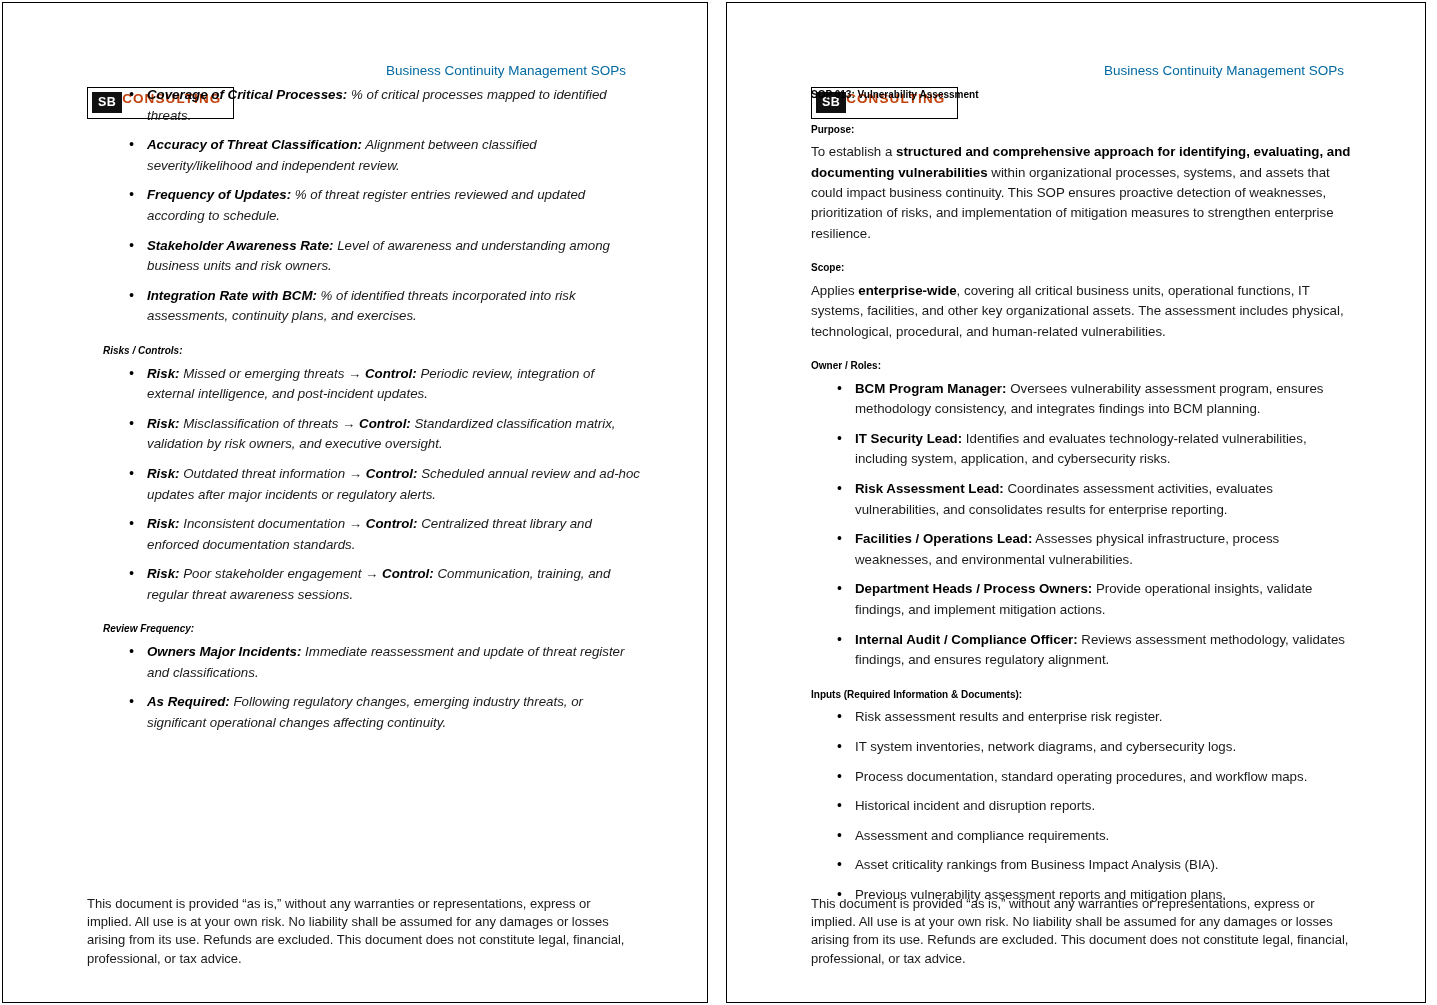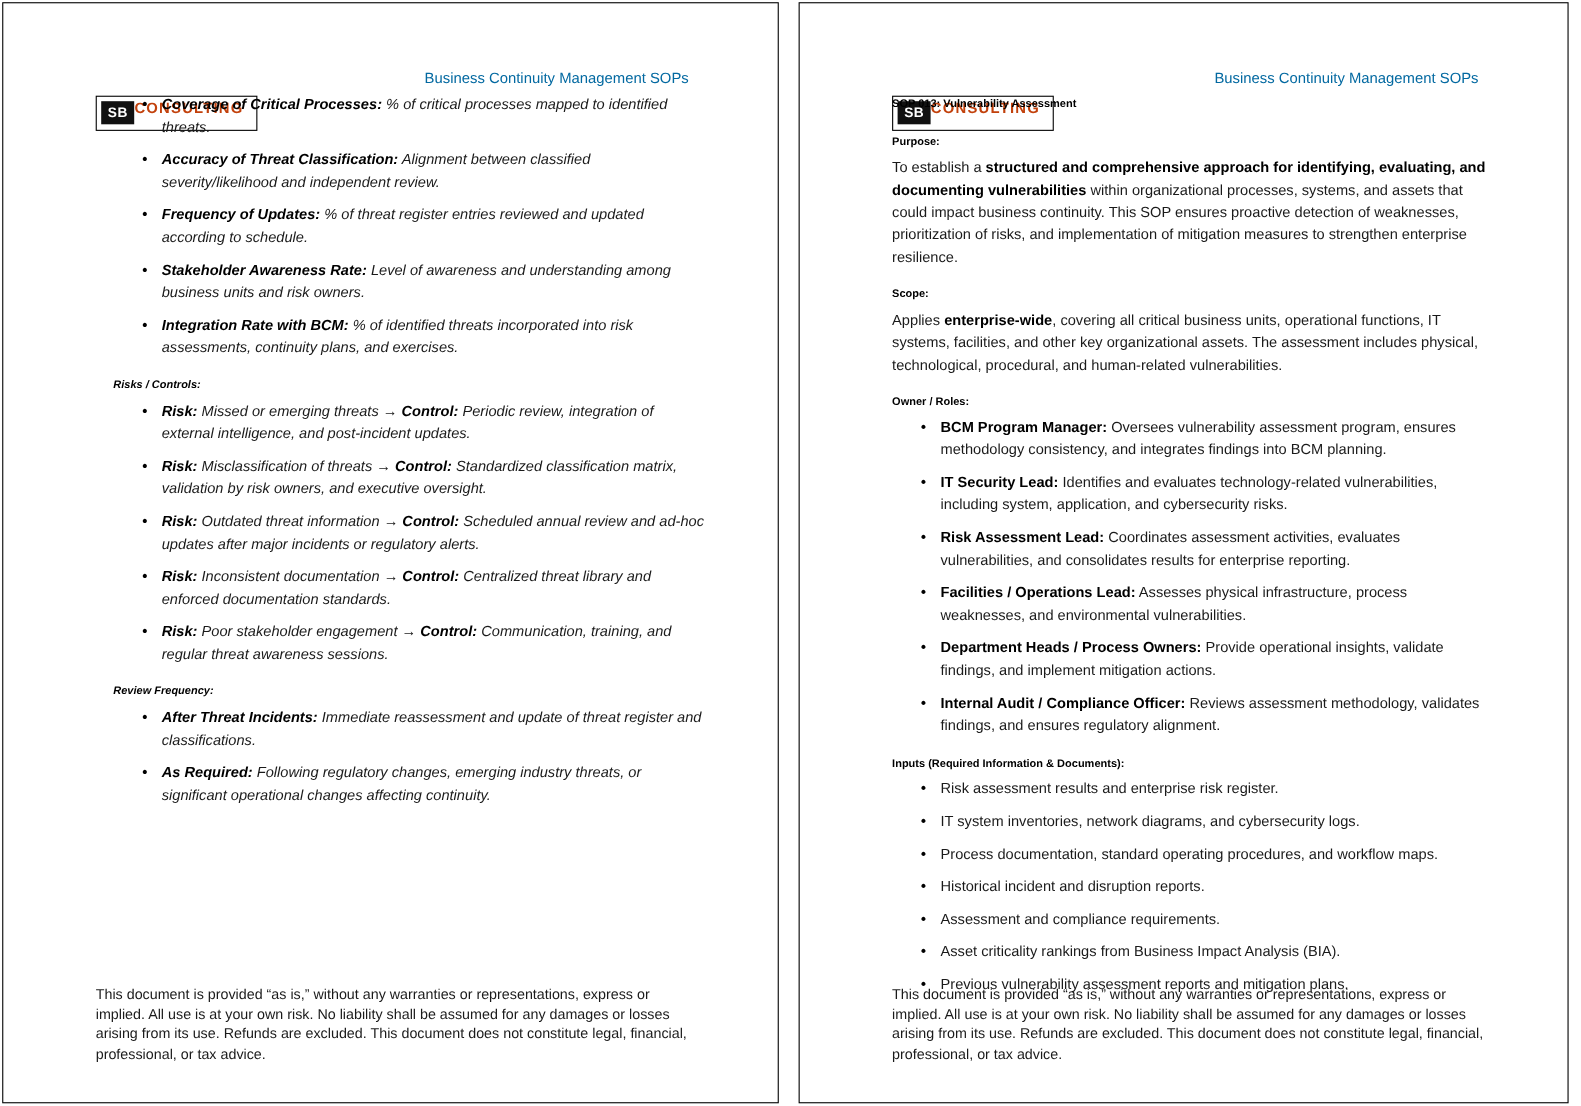--- a/index.html
+++ b/index.html
@@ -202,21 +202,21 @@
           </li>
           <li>
             <b>Risk:</b><span> Poor stakeholder engagement → </span><b>Control:</b><span> Communication, training, and regular threat awareness sessions.</span>
           </li>
         </ul>
 
         <div class="sec-title">Review Frequency:</div>
 
         <ul class="bullets">
           <li>
-            <b>After Threat Incidents:</b><span> Immediate reassessment and update of threat register and classifications.</span>
+            <b>Owners Major Incidents:</b><span> Immediate reassessment and update of threat register and classifications.</span>
           </li>
           <li>
             <b>As Required:</b><span> Following regulatory changes, emerging industry threats, or significant operational changes affecting continuity.</span>
           </li>
         </ul>
 
       </div>
 
       <div class="disclaimer">This document is provided “as is,” without any warranties or representations, express or implied. All use is at your own risk. No liability shall be assumed for any damages or losses arising from its use. Refunds are excluded. This document does not constitute legal, financial, professional, or tax advice.</div>
 

